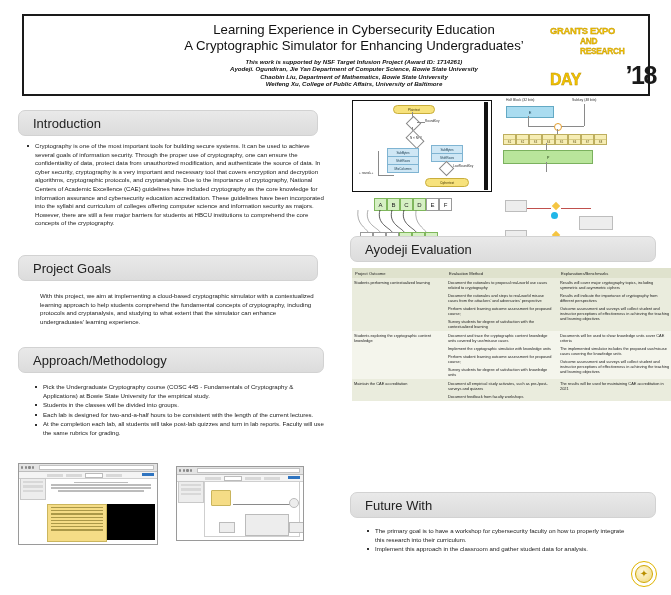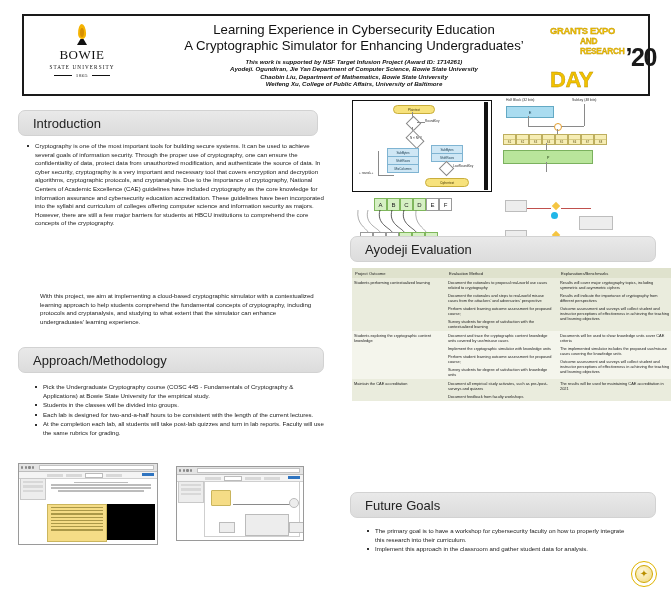--- a/index.html
+++ b/index.html
@@ -61,28 +61,28 @@
     font-size:6.1px;line-height:7.4px;color:#111;font-style:italic;
     font-weight:bold;margin-top:4px;
   }
   .authors{
     font-size:6.1px;line-height:7.4px;color:#111;font-style:italic;font-weight:bold;
   }
   .expo{
     position:absolute;right:6px;top:5px;width:92px;height:72px;
     display:flex;flex-direction:column;justify-content:center;
   }
-  .expo-row{display:flex;align-items:center;}
+  .expo-row{display:flex;align-items:flex-end;}
   .expo-left{display:flex;flex-direction:column;}
   .expo-l1{font-size:9.4px;font-weight:bold;color:#F2C200;letter-spacing:-.3px;
     line-height:10px;font-family:"Liberation Sans",sans-serif;
     -webkit-text-stroke:.3px #b98f00;}
   .expo-l2{font-size:8.4px;font-weight:bold;color:#F2C200;letter-spacing:-.3px;
     line-height:10px;padding-left:30px;-webkit-text-stroke:.3px #b98f00;}
-  .expo-day{font-size:22px;font-weight:bold;color:#F2C200;letter-spacing:-.5px;
+  .expo-day{font-size:16px;font-weight:bold;color:#F2C200;letter-spacing:-.5px;
     line-height:17px;margin-top:15px;-webkit-text-stroke:.4px #b98f00;}
   .expo-19{font-size:25px;font-weight:bold;color:#1a1a1a;line-height:25px;
     margin-left:1px;letter-spacing:-1.5px;}
   
   .sec-bar{
     background:linear-gradient(#e9e9e9,#dcdcdc);
     border-radius:7px;border:1px solid #d2d2d2;
     display:flex;align-items:center;padding-left:14px;box-sizing:border-box;
     font-size:13px;color:#222;font-weight:400;text-align:center;
   }
@@ -195,63 +195,50 @@
   .seal .star{position:absolute;left:50%;top:50%;transform:translate(-50%,-50%);
     color:#b98f00;font-size:10px;line-height:10px;}
 </style>
 </head>
 <body>
 
 <div class="poster">
 
   <div class="header">
 
-    <div class="logo-bsu">
-      <div class="flame">
-        <div class="f1"></div>
-          <div class="f2"></div>
-          <div class="base"></div>
-      </div>
-      <div class="bsu-name">BOWIE</div>
-      <div class="bsu-sub">STATE UNIVERSITY</div>
-      <div class="bsu-rule">
-        <i></i>
-          <span>1865</span>
-          <i></i>
-      </div>
-    </div>
 
     <div class="title-wrap">
       <div class="ptitle">Learning Experience in Cybersecurity Education</div>
       <div class="ptitle">A Cryptographic Simulator for Enhancing Undergraduates’</div>
       <div class="funding">This work is supported by NSF Target Infusion Project (Award ID: 1714261)</div>
       <div class="authors">Ayodeji. Ogundiran, Jie Yan Department of Computer Science, Bowie State University</div>
       <div class="authors">Chaobin Liu, Department of Mathematics, Bowie State University</div>
       <div class="authors">Weifeng Xu, College of Public Affairs, University of Baltimore</div>
     </div>
 
     <div class="expo">
       <div class="expo-row">
         <div class="expo-left">
           <div class="expo-l1">GRANTS EXPO</div>
           <div class="expo-l2">AND RESEARCH</div>
           <div class="expo-day">DAY</div>
         </div>
-        <div class="expo-19">’20</div>
+        <div class="expo-19">’18</div>
       </div>
     </div>
   </div>
 
   <div class="sec-bar intro-bar">Introduction</div>
   <div class="intro-body">
     <ul class="bul body-text">
       <li>Cryptography is one of the most important tools for building secure systems. It can be used to achieve several goals of information security. Through the proper use of cryptography, one can ensure the confidentiality of data, protect data from unauthorized modification, and authenticate the source of data. In cyber security, cryptography is a very important and necessary tool that covers encryption and decryption algorithms, cryptographic protocols, and cryptanalysis. Due to the importance of cryptography, National Centers of Academic Excellence (CAE) guidelines have included cryptography as the core knowledge for information assurance and cybersecurity education accreditation. These guidelines have been incorporated into the syllabi and curriculum of colleges offering computer science and information security as majors. However, there are still a few major barriers for students at HBCU institutions to comprehend the core concepts of the cryptography.</li>
     </ul>
   </div>
 
+  <div class="sec-bar goals-bar">Project Goals</div>
   <div class="goals-body body-text">With this project, we aim at implementing a cloud-based cryptographic simulator with a contextualized learning approach to help students comprehend the fundamental concepts of cryptography, including protocols and cryptanalysis, and studying to what extent that the simulator can enhance undergraduates’ learning experience.</div>
 
   <div class="sec-bar appr-bar">Approach/Methodology</div>
   <div class="appr-body">
     <ul class="bul body-text">
       <li>Pick the Undergraduate Cryptography course (COSC 445 - Fundamentals of Cryptography &amp; Applications) at Bowie State University for the empirical study.</li>
       <li>Students in the classes will be divided into groups.</li>
       <li>Each lab is designed for two-and-a-half hours to be consistent with the length of the current lectures.</li>
       <li>At the completion each lab, all students will take post-lab quizzes and turn in lab reports. Faculty will use the same rubrics for grading.</li>
     </ul>
@@ -489,21 +476,21 @@
         <p class="pz">Document all empirical study activates, such as pre-/post-surveys and quizzes</p>
         <p class="pz">Document feedback from faculty workshops</p>
       </td>
       <td class="c3 shade">
         <p class="pz">The results will be used for maintaining CAE accreditation in 2021</p>
       </td>
     </tr>
   </tbody>
     </table>
 
-  <div class="sec-bar fw-bar">Future Goals</div>
+  <div class="sec-bar fw-bar">Future With</div>
   <div class="fw-body">
     <ul class="bul body-text">
       <li>The primary goal is to have a workshop for cybersecurity faculty on how to properly integrate this research into their curriculum.</li>
       <li>Implement this approach in the classroom and gather student data for analysis.</li>
     </ul>
   </div>
 
   <div class="seal">
     <div class="ring"></div>
       <div class="inner"></div>

